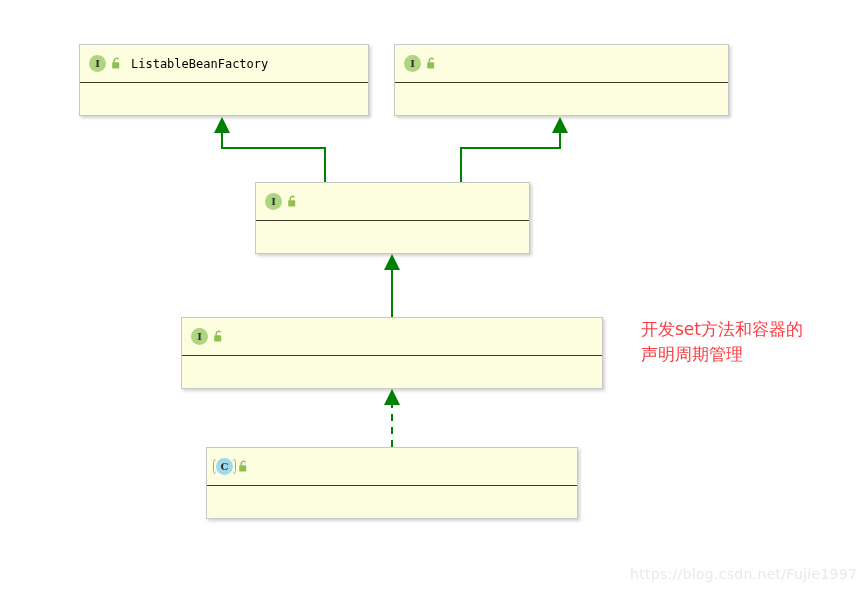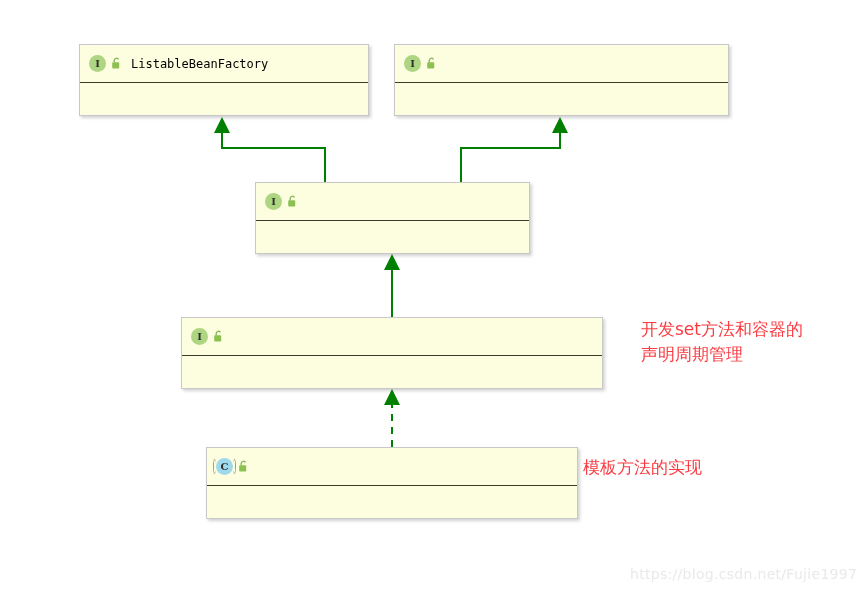--- a/index.html
+++ b/index.html
@@ -198,17 +198,16 @@
         <path d="M3.2 5.4 V3.3 a2.3 2.3 0 0 1 4.3 -0.9" fill="none" stroke="#7fb450" stroke-width="1.3"></path>
         <rect x="1.2" y="5.2" width="7" height="6.4" rx="0.8" fill="#8cc152"></rect>
       </svg>
     </div>
     <div class="uml-body"></div>
   </div>
 
   <div class="note" style="left:611px; top:317px;margin-left:30px;">开发set方法和容器的
 声明周期管理</div>
 
-  <div class="note" style="left:583px; top:455px;">模板方法的实现</div>
 
   <div class="watermark" style="left:630px; top:566px;">https://blog.csdn.net/Fujie1997</div>
 
 </div>
 
 </body></html>

